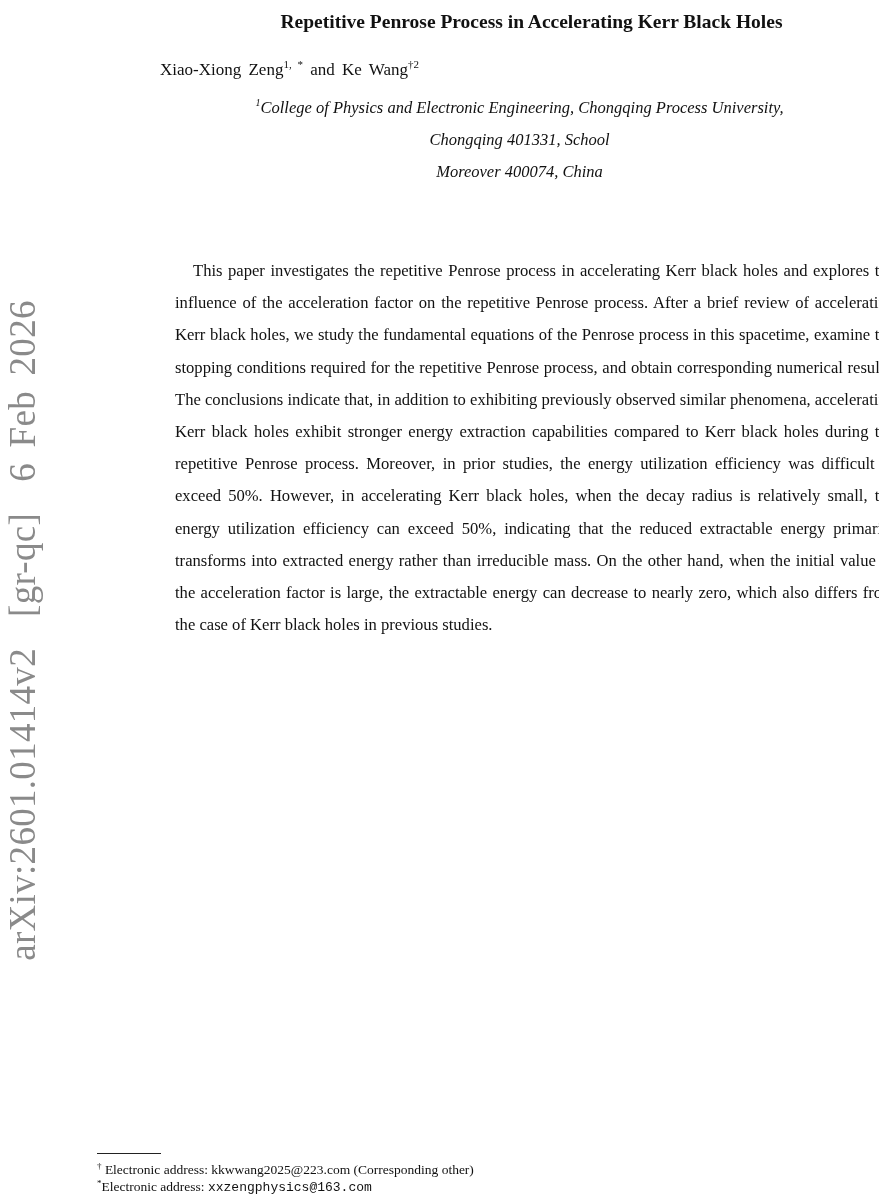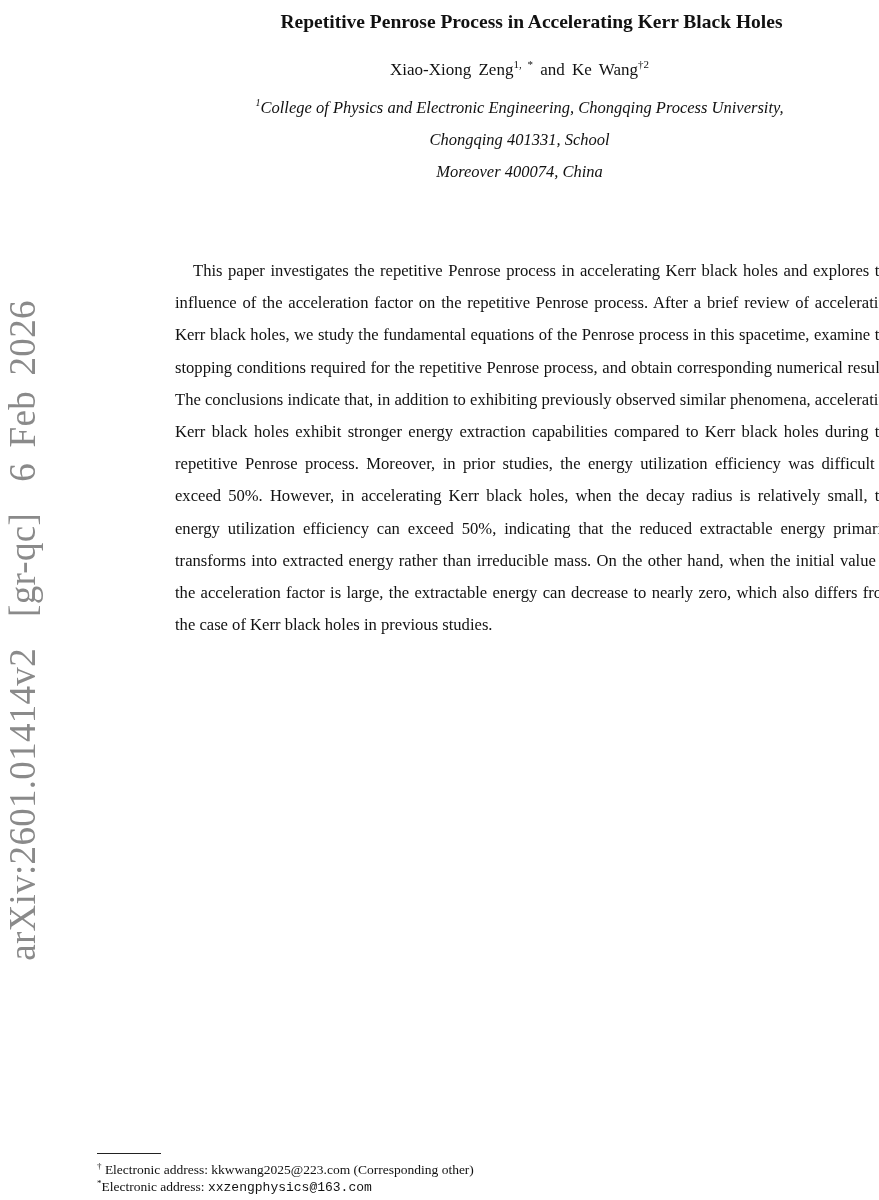--- a/index.html
+++ b/index.html
@@ -46,21 +46,21 @@
       line-height: 24px;
       padding-left: 160px;
       box-sizing: border-box;
     }
     .title span { display: inline-block; }
     .authors {
       position: absolute;
       top: 58px;
       left: 160px;
       width: 719px;
-      text-align: center;
+      text-align: left;
       font-size: 17px;
       line-height: 24px;
       word-spacing: 3px;
     }
     .authors sup {
       font-size: 11px;
       vertical-align: 7px;
       line-height: 0;
     }
     .affil {

